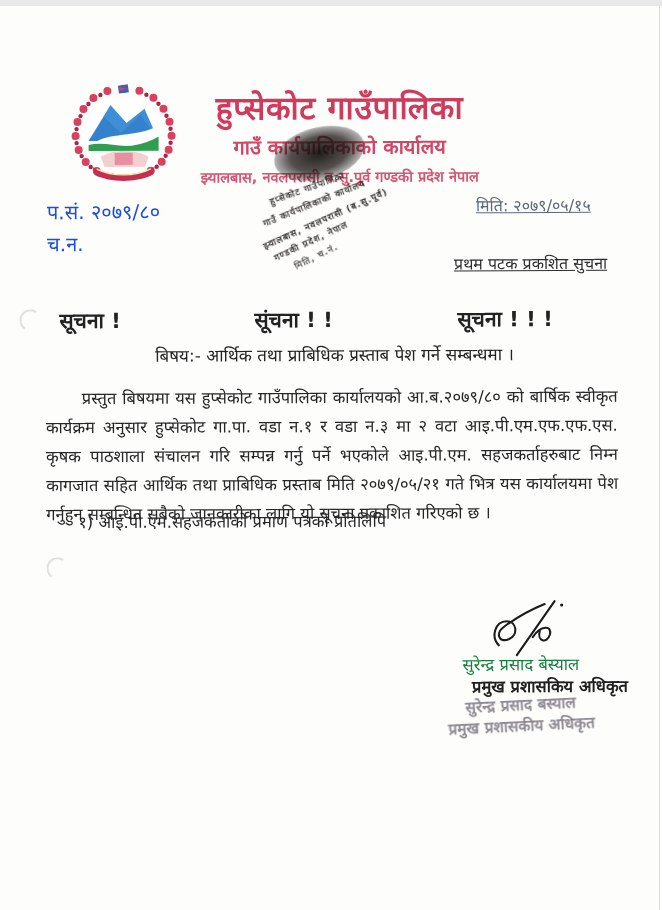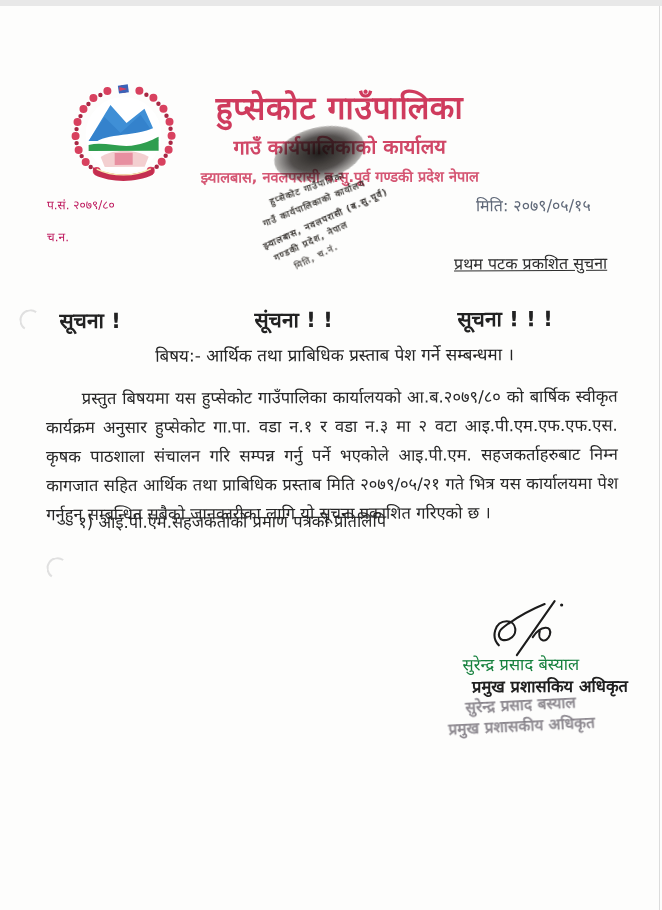--- a/index.html
+++ b/index.html
@@ -9,22 +9,22 @@
     font-family:"DejaVu Sans","Liberation Sans",sans-serif;
     color:#2b2b2b;
   }
   .scan-tilt{position:absolute;inset:0;transform:rotate(-0.25deg);}
   
   .emblem{position:absolute;left:72px;top:76px;width:106px;height:108px;}
   .hdr-center{position:absolute;left:151px;top:82px;width:380px;text-align:center;}
   .hdr-title{font-size:32px;font-weight:bold;color:#cf3b5d;letter-spacing:0.5px;line-height:1.25;}
   .hdr-office{font-size:20px;font-weight:bold;color:#d04767;margin-top:5px;}
   .hdr-address{font-size:14.5px;font-weight:bold;color:#d55673;margin-top:6px;}
-  .ref-block{position:absolute;left:48px;top:182px;font-size:12px;color:#be185d;line-height:32px;}
-  .date-block{position:absolute;left:477px;top:189px;font-size:16px;color:#5f6878;}
+  .ref-block{position:absolute;left:48px;top:189px;font-size:20px;color:#1d4ed8;line-height:32px;}
+  .date-block{position:absolute;left:477px;top:189px;font-size:16px;color:#5f6878;text-decoration:underline;}
   
   .ink-stamp{
     position:absolute;left:252px;top:118px;width:160px;height:150px;
     transform:rotate(-14deg);filter:blur(0.6px);pointer-events:none;
   }
   .ink-blob{
     position:absolute;left:34px;top:2px;width:92px;height:52px;border-radius:50%;
     background:radial-gradient(ellipse at center,rgba(15,12,10,0.92) 0%,rgba(25,20,18,0.75) 45%,rgba(40,35,30,0.25) 75%,rgba(0,0,0,0) 100%);
   }
   .ink-line{

